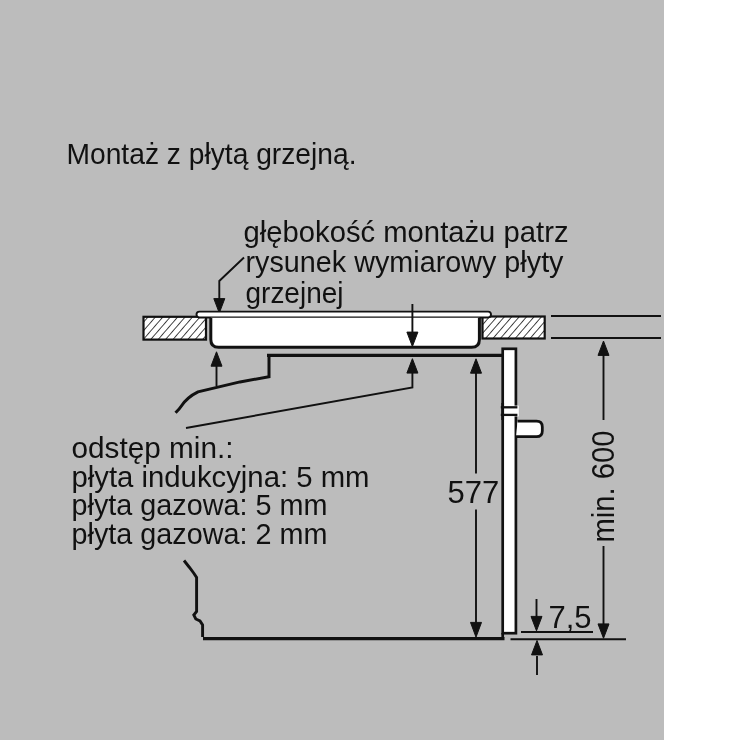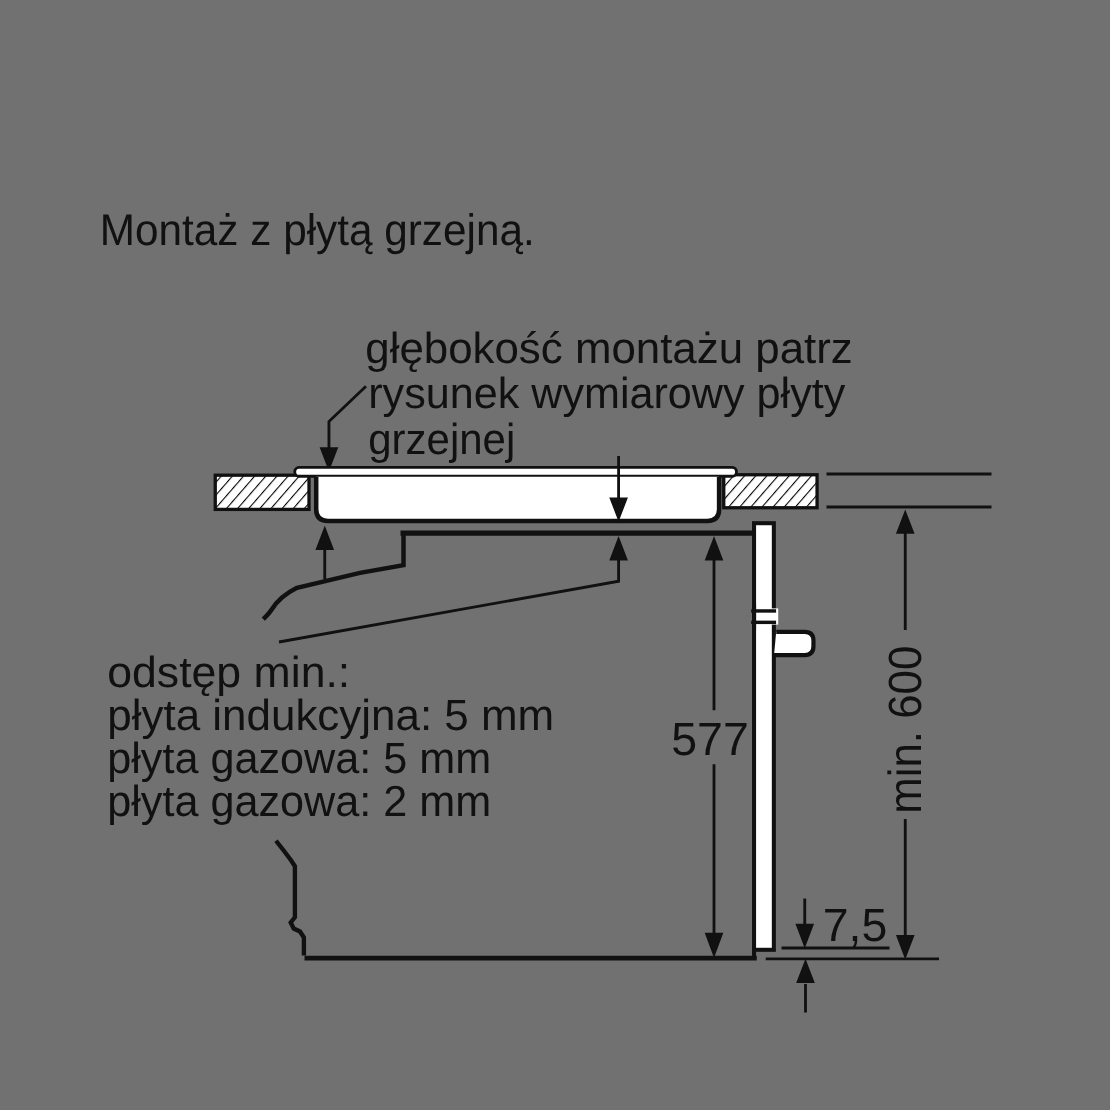--- a/index.html
+++ b/index.html
@@ -1,16 +1,16 @@
 <!DOCTYPE html>
 <html><head>
 <meta charset="utf-8">
 <style>
   html,body{margin:0;padding:0;background:#fff;}
-  #page{position:relative;width:740px;height:740px;background:#d946ef;overflow:hidden;filter:grayscale(1);
+  #page{position:relative;width:664px;height:740px;background:#f9a8d4;overflow:hidden;filter:grayscale(1);
         font-family:"Liberation Sans", sans-serif;}
   svg{position:absolute;left:0;top:0;}
   text{fill:#111;}
 </style>
 </head>
 <body>
 <div id="page">
 <svg width="740" height="740" viewBox="0 0 740 740">
   <defs>
     <pattern id="hatch" width="5.6" height="5.6" patternUnits="userSpaceOnUse" patternTransform="rotate(41)">

